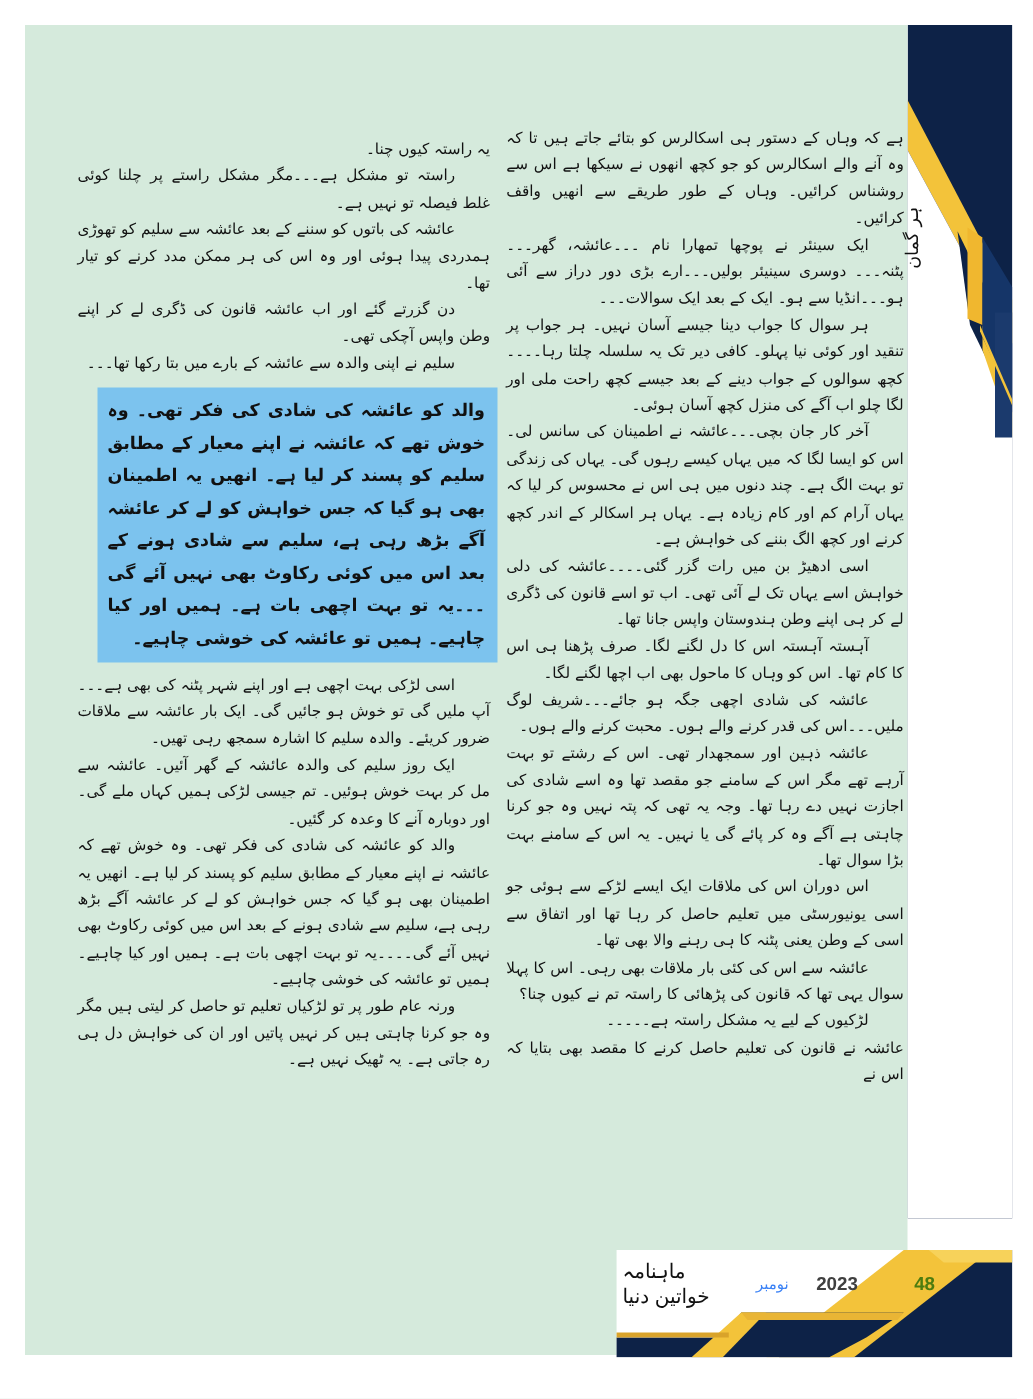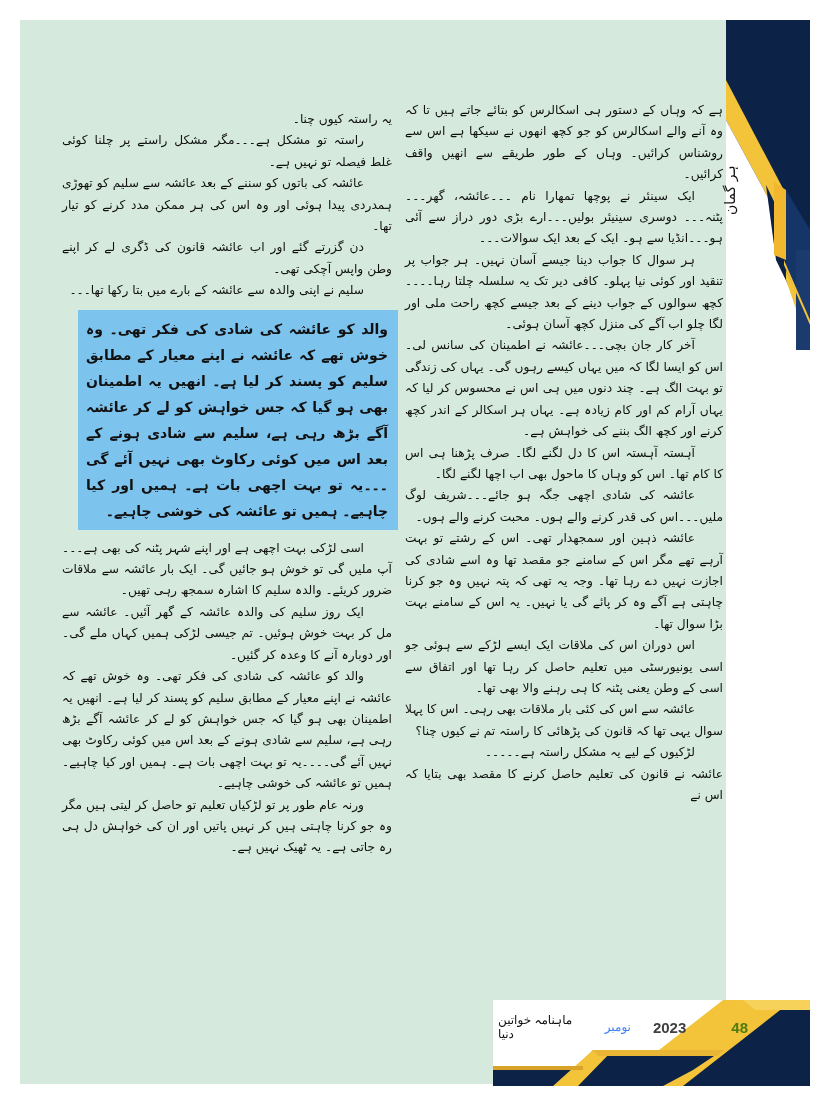--- a/index.html
+++ b/index.html
@@ -43,21 +43,21 @@
       font-size: 14px; line-height: 26px; font-weight: bold; color: #111;
       text-align: justify;
       width: 320px;
       box-sizing: border-box;
     }
     .footer {
       position: absolute; left: 498px; top: 1015px; width: 250px; height: 24px;
       display: flex; align-items: center; direction: ltr;
       font-family: "Liberation Sans", sans-serif;
     }
-    .footer .mag { font-size: 12px; color: #111; direction: rtl; width: 90px; text-align: left; }
+    .footer .mag { font-size: 16px; color: #111; direction: rtl; width: 90px; text-align: left; }
     .footer .month { font-size: 12px; color: #3b82f6; margin-left: 18px; direction: rtl; font-family: Liberation Serif, serif; }
     .footer .year { font-size: 15px; font-weight: bold; color: #404040; margin-left: 22px; }
     .footer .pageno { font-size: 15px; font-weight: bold; color: #4d7c0f; margin-left: 45px; }
   </style>
 </head>
 <body>
 
 <div class="page-bg"></div>
 
 <div class="deco-right">
@@ -87,20 +87,21 @@
     <rect x="0" y="66" width="90" height="4" fill="#d9a32a"></rect>
     <polygon points="100,50 230,50 225,56 105,56" fill="#e9b535"></polygon>
   </svg>
 </div>
 
 <div class="col col-right">
   <p>ہے کہ وہاں کے دستور ہی اسکالرس کو بتائے جاتے ہیں تا کہ وہ آنے والے اسکالرس کو جو کچھ انھوں نے سیکھا ہے اس سے روشناس کرائیں۔ وہاں کے طور طریقے سے انھیں واقف کرائیں۔</p>
   <p class="indent">ایک سینئر نے پوچھا تمھارا نام ۔۔۔عائشہ، گھر۔۔۔پٹنہ۔۔۔ دوسری سینیئر بولیں۔۔۔ارے بڑی دور دراز سے آئی ہو۔۔۔انڈیا سے ہو۔ ایک کے بعد ایک سوالات۔۔۔</p>
   <p class="indent">ہر سوال کا جواب دینا جیسے آسان نہیں۔ ہر جواب پر تنقید اور کوئی نیا پہلو۔ کافی دیر تک یہ سلسلہ چلتا رہا۔۔۔۔کچھ سوالوں کے جواب دینے کے بعد جیسے کچھ راحت ملی اور لگا چلو اب آگے کی منزل کچھ آسان ہوئی۔</p>
   <p class="indent">آخر کار جان بچی۔۔۔عائشہ نے اطمینان کی سانس لی۔ اس کو ایسا لگا کہ میں یہاں کیسے رہوں گی۔ یہاں کی زندگی تو بہت الگ ہے۔ چند دنوں میں ہی اس نے محسوس کر لیا کہ یہاں آرام کم اور کام زیادہ ہے۔ یہاں ہر اسکالر کے اندر کچھ کرنے اور کچھ الگ بننے کی خواہش ہے۔</p>
+  <p class="indent">اسی ادھیڑ بن میں رات گزر گئی۔۔۔۔عائشہ کی دلی خواہش اسے یہاں تک لے آئی تھی۔ اب تو اسے قانون کی ڈگری لے کر ہی اپنے وطن ہندوستان واپس جانا تھا۔</p>
   <p class="indent">آہستہ آہستہ اس کا دل لگنے لگا۔ صرف پڑھنا ہی اس کا کام تھا۔ اس کو وہاں کا ماحول بھی اب اچھا لگنے لگا۔</p>
   <p class="indent">عائشہ کی شادی اچھی جگہ ہو جائے۔۔۔شریف لوگ ملیں۔۔۔اس کی قدر کرنے والے ہوں۔ محبت کرنے والے ہوں۔</p>
   <p class="indent">عائشہ ذہین اور سمجھدار تھی۔ اس کے رشتے تو بہت آرہے تھے مگر اس کے سامنے جو مقصد تھا وہ اسے شادی کی اجازت نہیں دے رہا تھا۔ وجہ یہ تھی کہ پتہ نہیں وہ جو کرنا چاہتی ہے آگے وہ کر پائے گی یا نہیں۔ یہ اس کے سامنے بہت بڑا سوال تھا۔</p>
   <p class="indent">اس دوران اس کی ملاقات ایک ایسے لڑکے سے ہوئی جو اسی یونیورسٹی میں تعلیم حاصل کر رہا تھا اور اتفاق سے اسی کے وطن یعنی پٹنہ کا ہی رہنے والا بھی تھا۔</p>
   <p class="indent">عائشہ سے اس کی کئی بار ملاقات بھی رہی۔ اس کا پہلا سوال یہی تھا کہ قانون کی پڑھائی کا راستہ تم نے کیوں چنا؟</p>
   <p class="indent">لڑکیوں کے لیے یہ مشکل راستہ ہے۔۔۔۔۔</p>
   <p>عائشہ نے قانون کی تعلیم حاصل کرنے کا مقصد بھی بتایا کہ اس نے</p>
 </div>
 
 <div class="col col-left">

